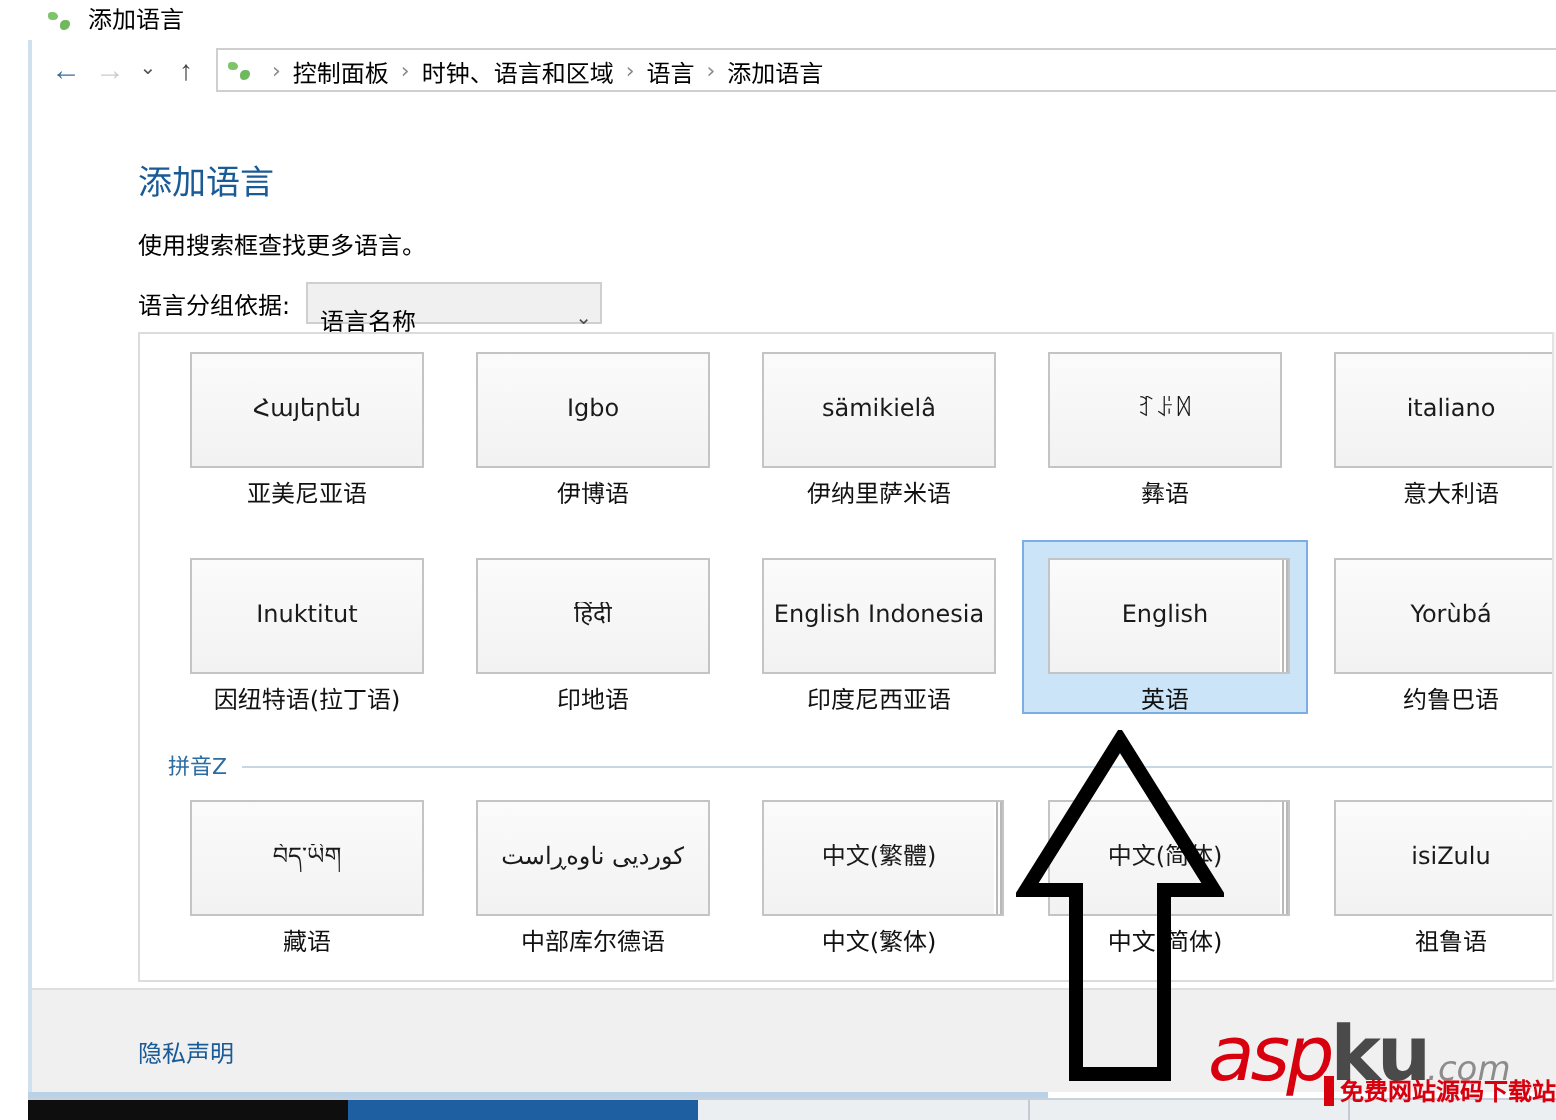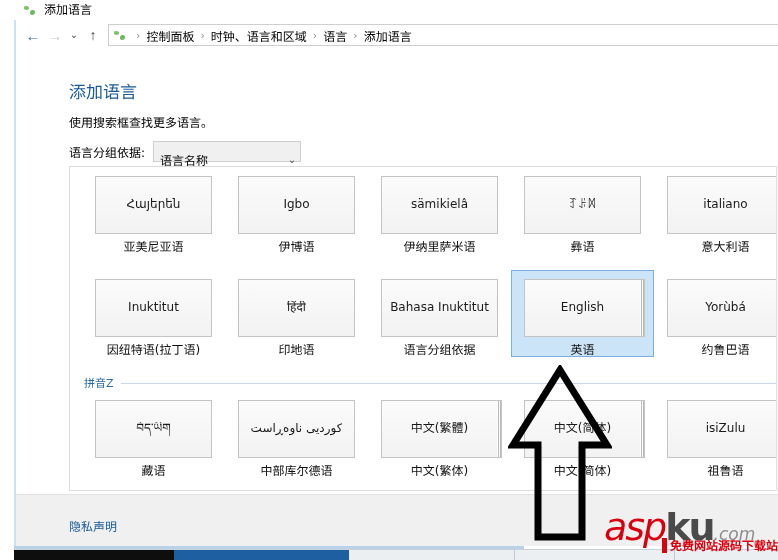--- a/index.html
+++ b/index.html
@@ -564,23 +564,23 @@
             <div class="tile-label">因纽特语(拉丁语)</div>
           </div>
           <div class="tile-cell">
             <div class="tile-box">
               <span class="native">हिंदी</span>
             </div>
             <div class="tile-label">印地语</div>
           </div>
           <div class="tile-cell">
             <div class="tile-box">
-              <span class="native">Bahasa Inuktitut</span>
-            </div>
-            <div class="tile-label">语言分组依据</div>
+              <span class="native">English Indonesia</span>
+            </div>
+            <div class="tile-label">印度尼西亚语</div>
           </div>
           <div class="tile-cell selected">
             <div class="tile-box stacked">
               <span class="native">English</span>
             </div>
             <div class="tile-label">英语</div>
           </div>
           <div class="tile-cell">
             <div class="tile-box">
               <span class="native">Yorùbá</span>

